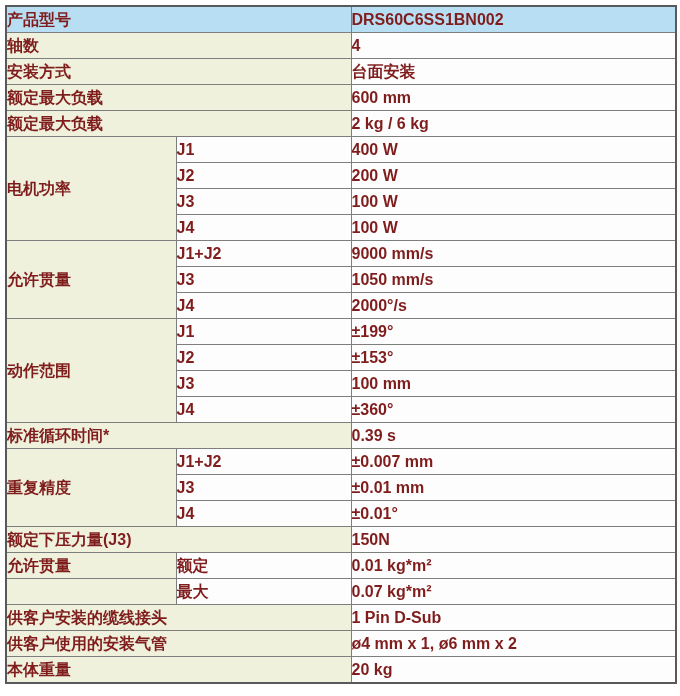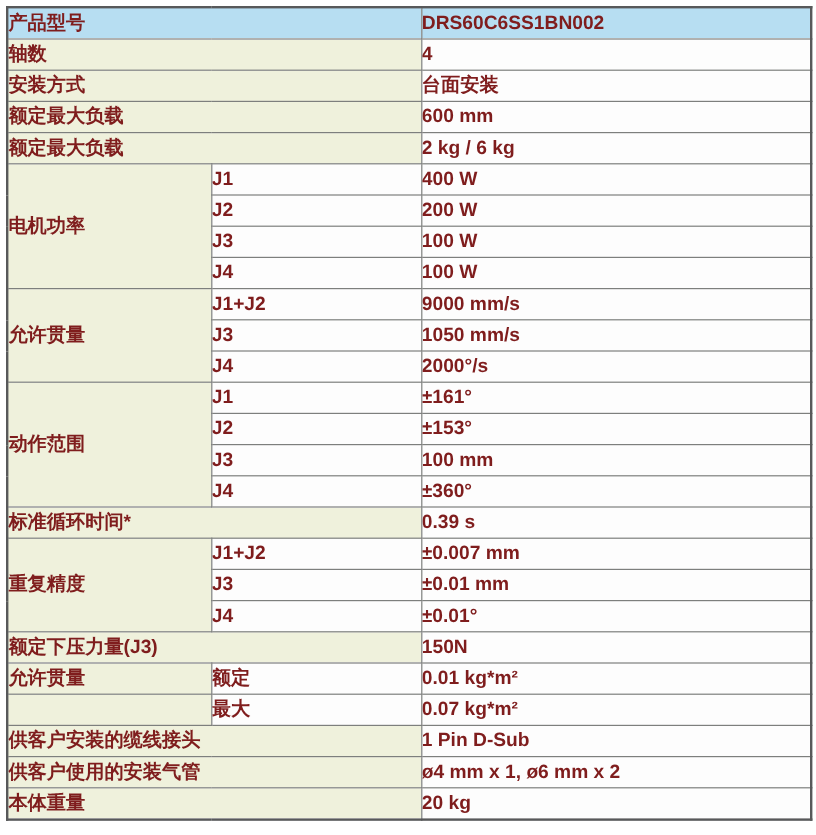--- a/index.html
+++ b/index.html
@@ -97,21 +97,21 @@
         <td class="val">1050 mm/s</td>
       </tr>
       <tr>
         <td class="sub">J4</td>
         <td class="val">2000°/s</td>
       </tr>
 
       <tr>
         <td rowspan="4" class="lbl">动作范围</td>
         <td class="sub">J1</td>
-        <td class="val">±161°</td>
+        <td class="val">±199°</td>
       </tr>
       <tr>
         <td class="sub">J2</td>
         <td class="val">±153°</td>
       </tr>
       <tr>
         <td class="sub">J3</td>
         <td class="val">100 mm</td>
       </tr>
       <tr>

